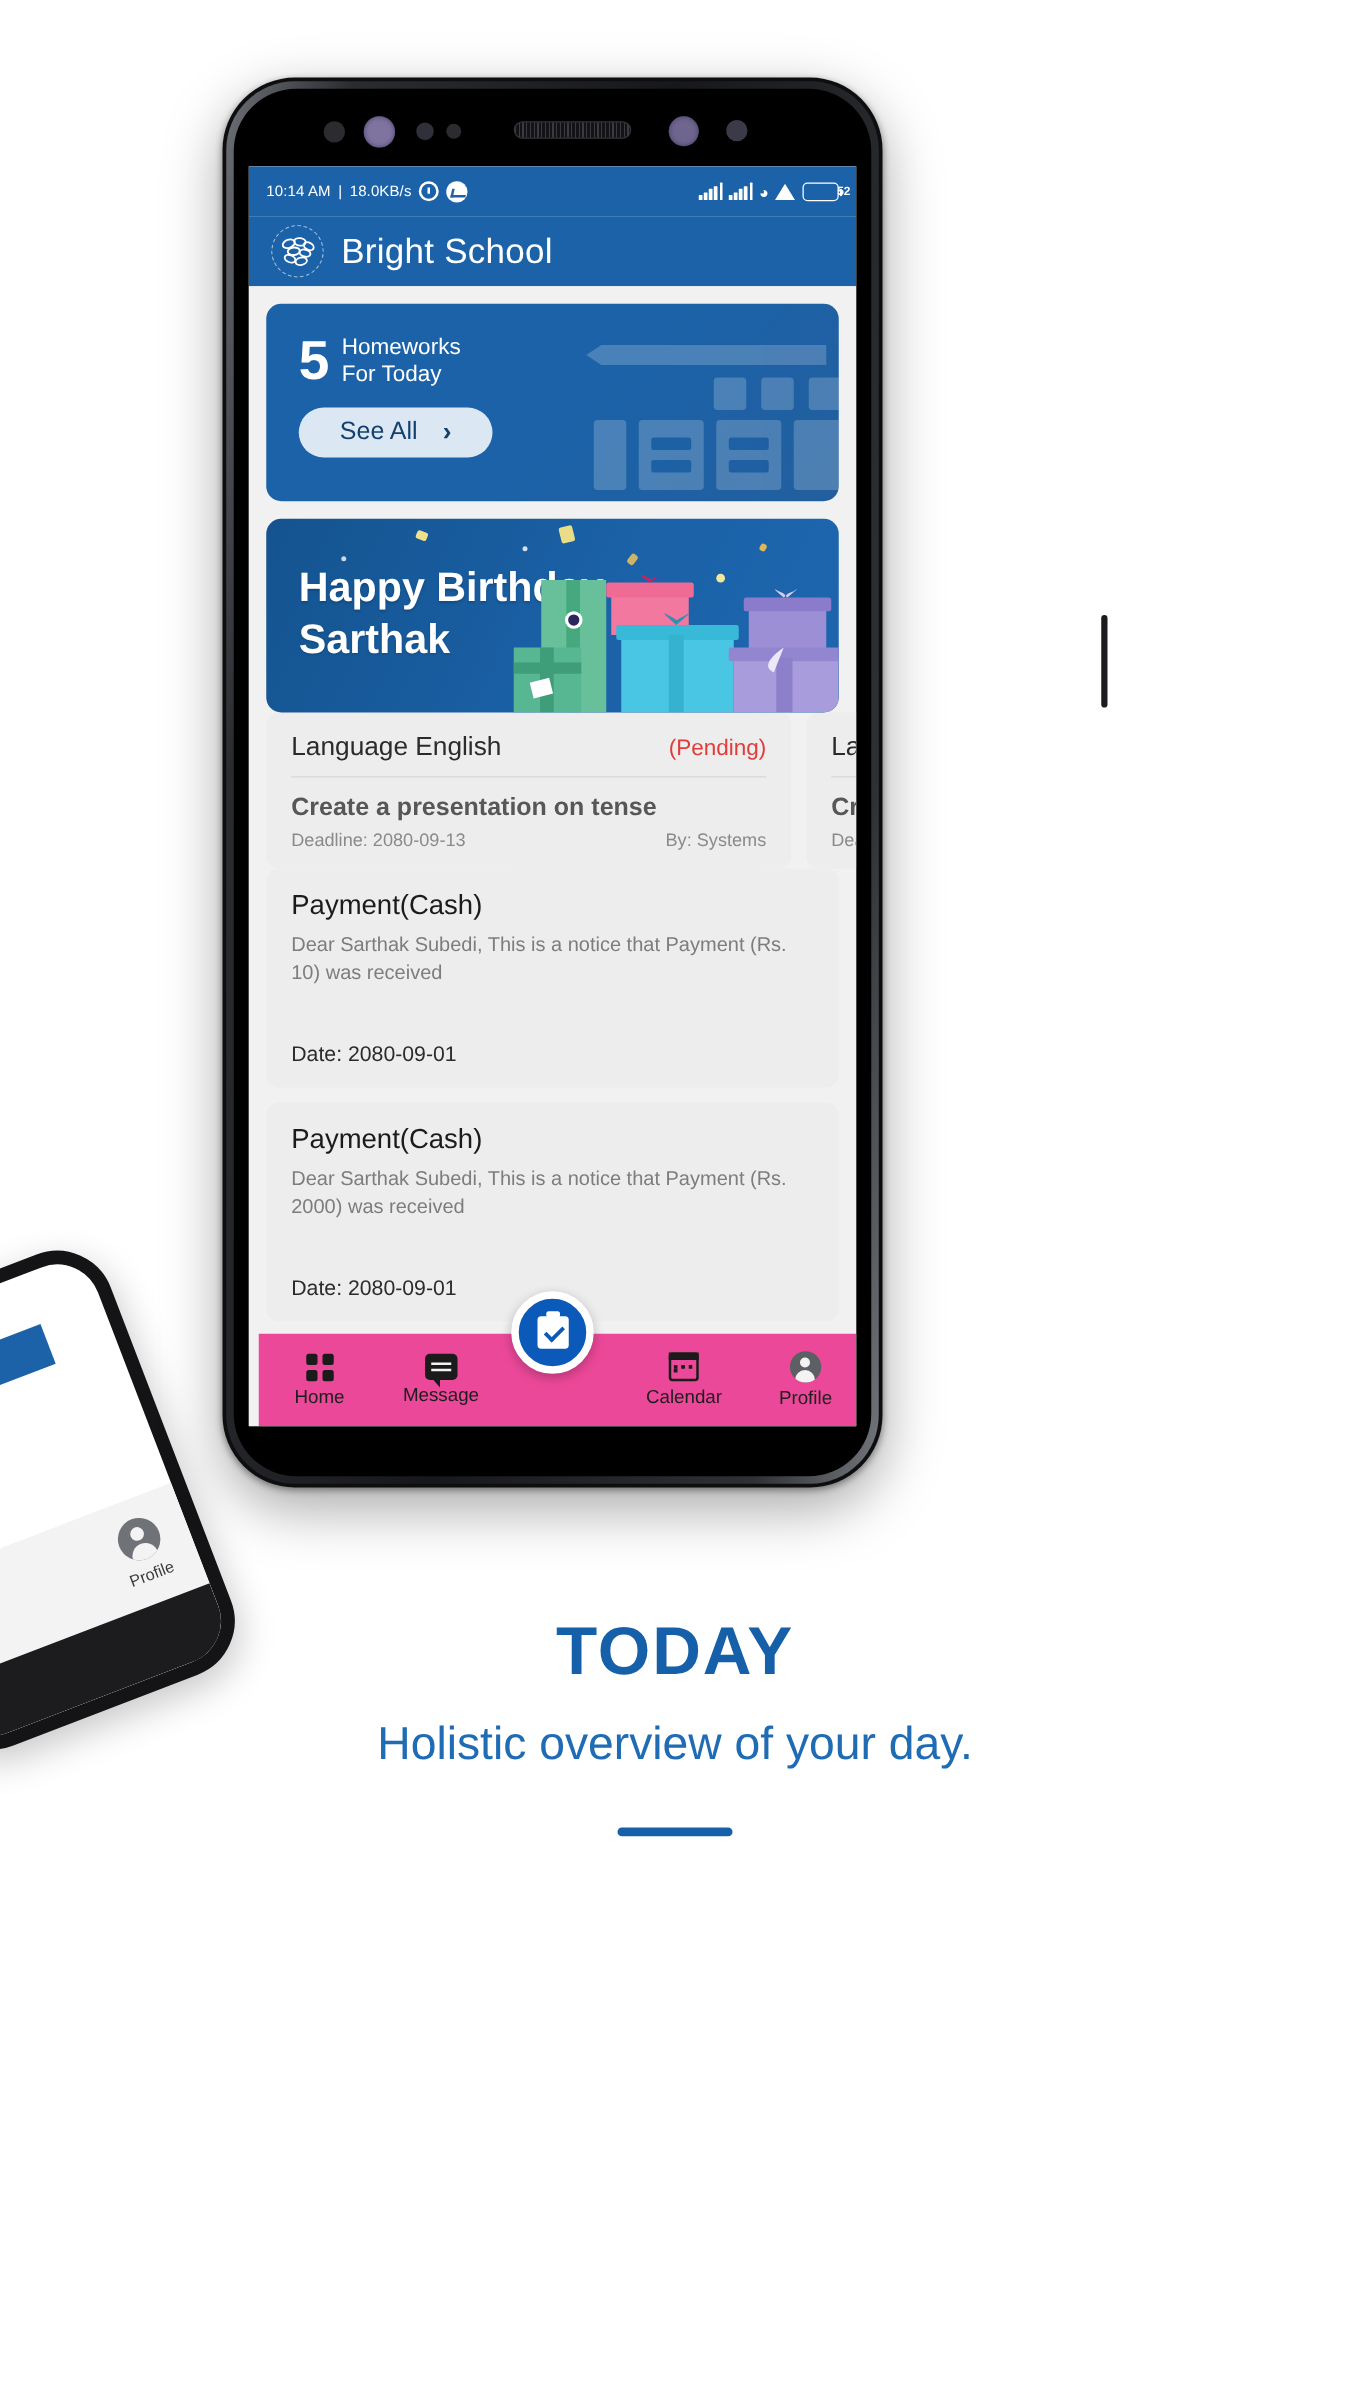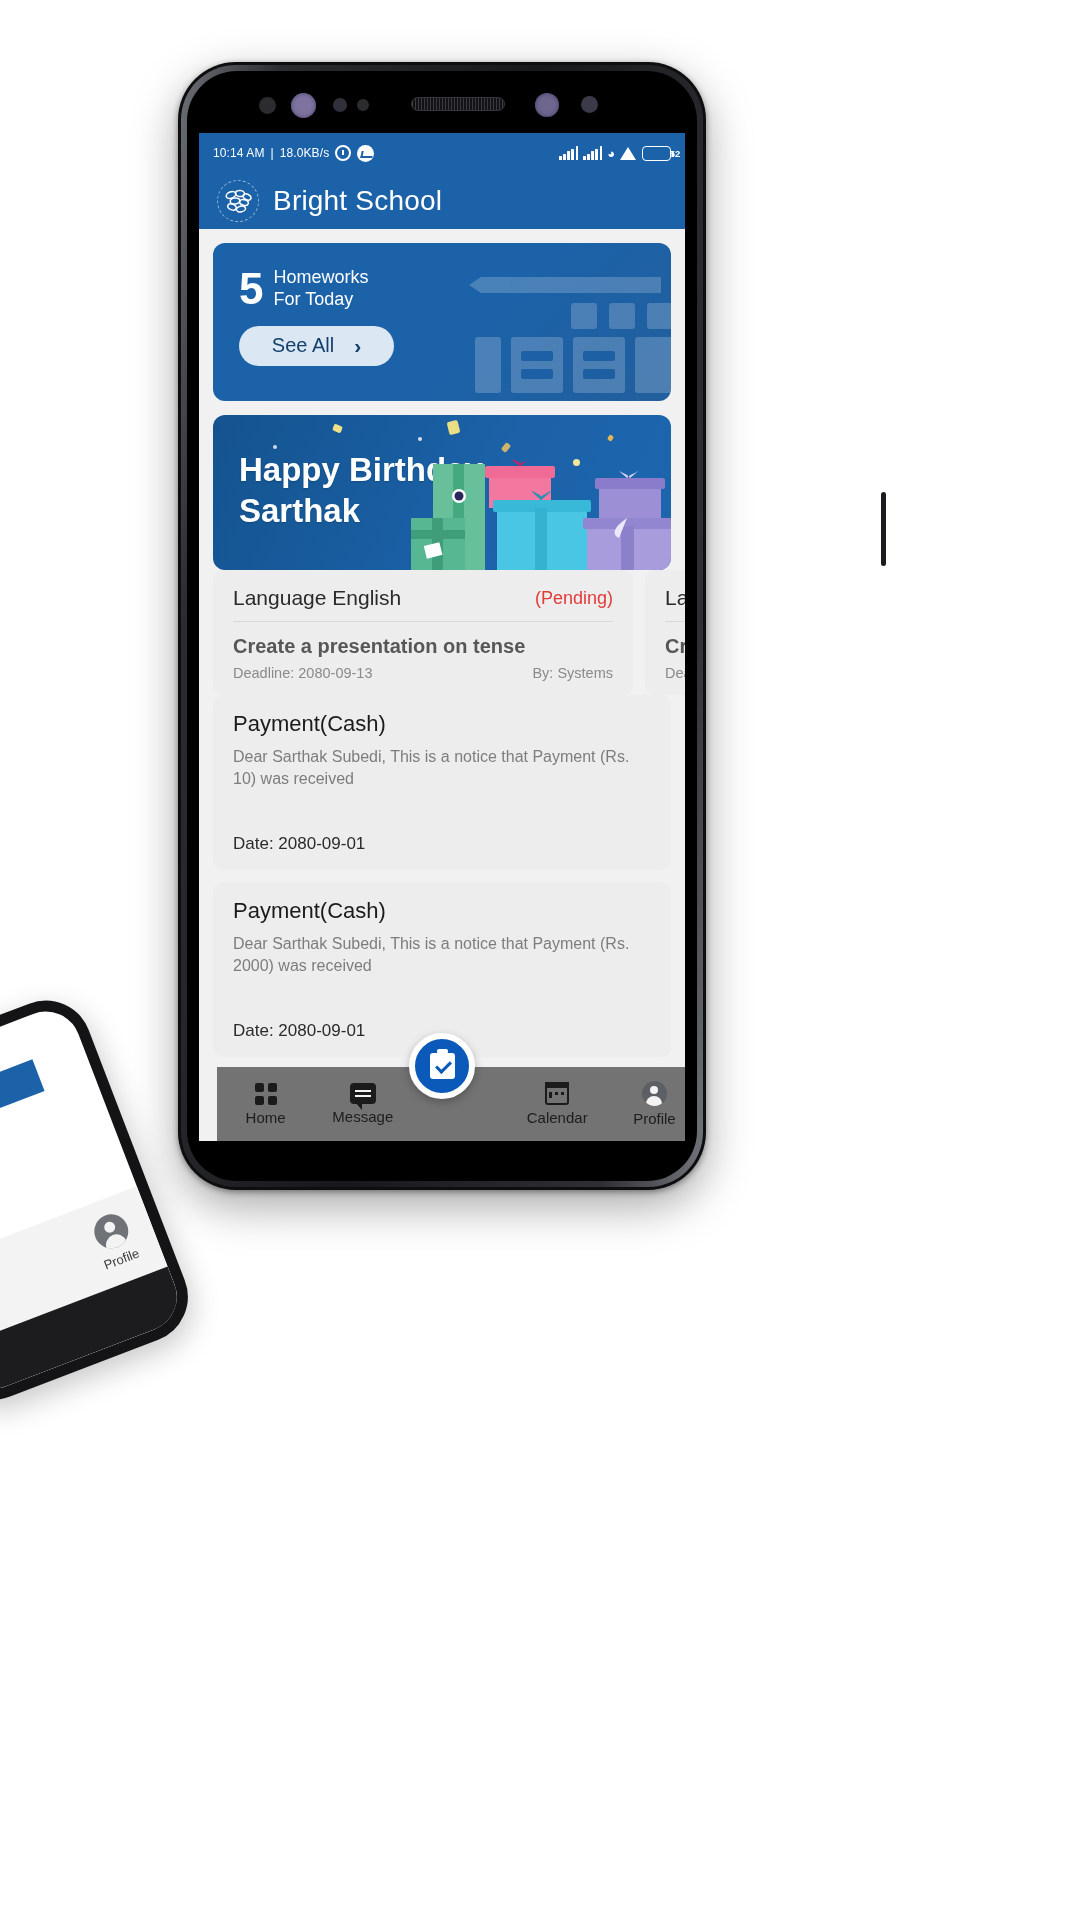--- a/index.html
+++ b/index.html
@@ -163,21 +163,21 @@
 
   .act-card {
     margin:0 14px 12px; background:#ededed; border-radius:10px; padding:16px 20px 16px;
   }
   .act-title { font-size:22px; color:#1b1b1b; padding-bottom:9px; }
   .act-body { font-size:16px; color:#7d7d7d; line-height:1.38; }
   .act-date { font-size:17px; color:#2b2b2b; padding-top:8px;margin-top:36px; }
 
   
   .bottomnav {
-    position:absolute; left:18px; bottom:0; width:100%; height:74px; background:#737373;
+    position:absolute; left:8px; bottom:0; width:100%; height:74px; background:#ec4899;
     display:flex; align-items:center; z-index:5;
   }
   .navitem { flex:1; display:flex; flex-direction:column; align-items:center; gap:4px; }
   .navitem span { font-size:15px; color:#1d1d1d; }
   .navitem.spacer { visibility:hidden; }
   .grid-ico { width:22px; height:22px; display:grid; grid-template-columns:9px 9px; grid-template-rows:9px 9px; gap:4px;}
   .grid-ico i { background:#1b1b1b; border-radius:2px; display:block; }
   .chat-ico { width:26px;height:21px;background:#1b1b1b;border-radius:4px;position:relative;}
   .chat-ico::after{content:"";position:absolute;left:5px;bottom:-6px;border-left:7px solid transparent;
     border-right:0 solid transparent;border-top:8px solid #1b1b1b;}
@@ -451,14 +451,19 @@
               <span class="prof-ico"></span>
               <span>Profile</span>
             </div>
           </div>
 
         </div>
       </div>
     </div>
   </div>
 
+  <div class="caption">
+    <div class="cap-title">TODAY</div>
+    <div class="cap-sub">Holistic overview of your day.</div>
+    <div class="cap-rule"></div>
+  </div>
 
 </div>
 
 </body></html>

